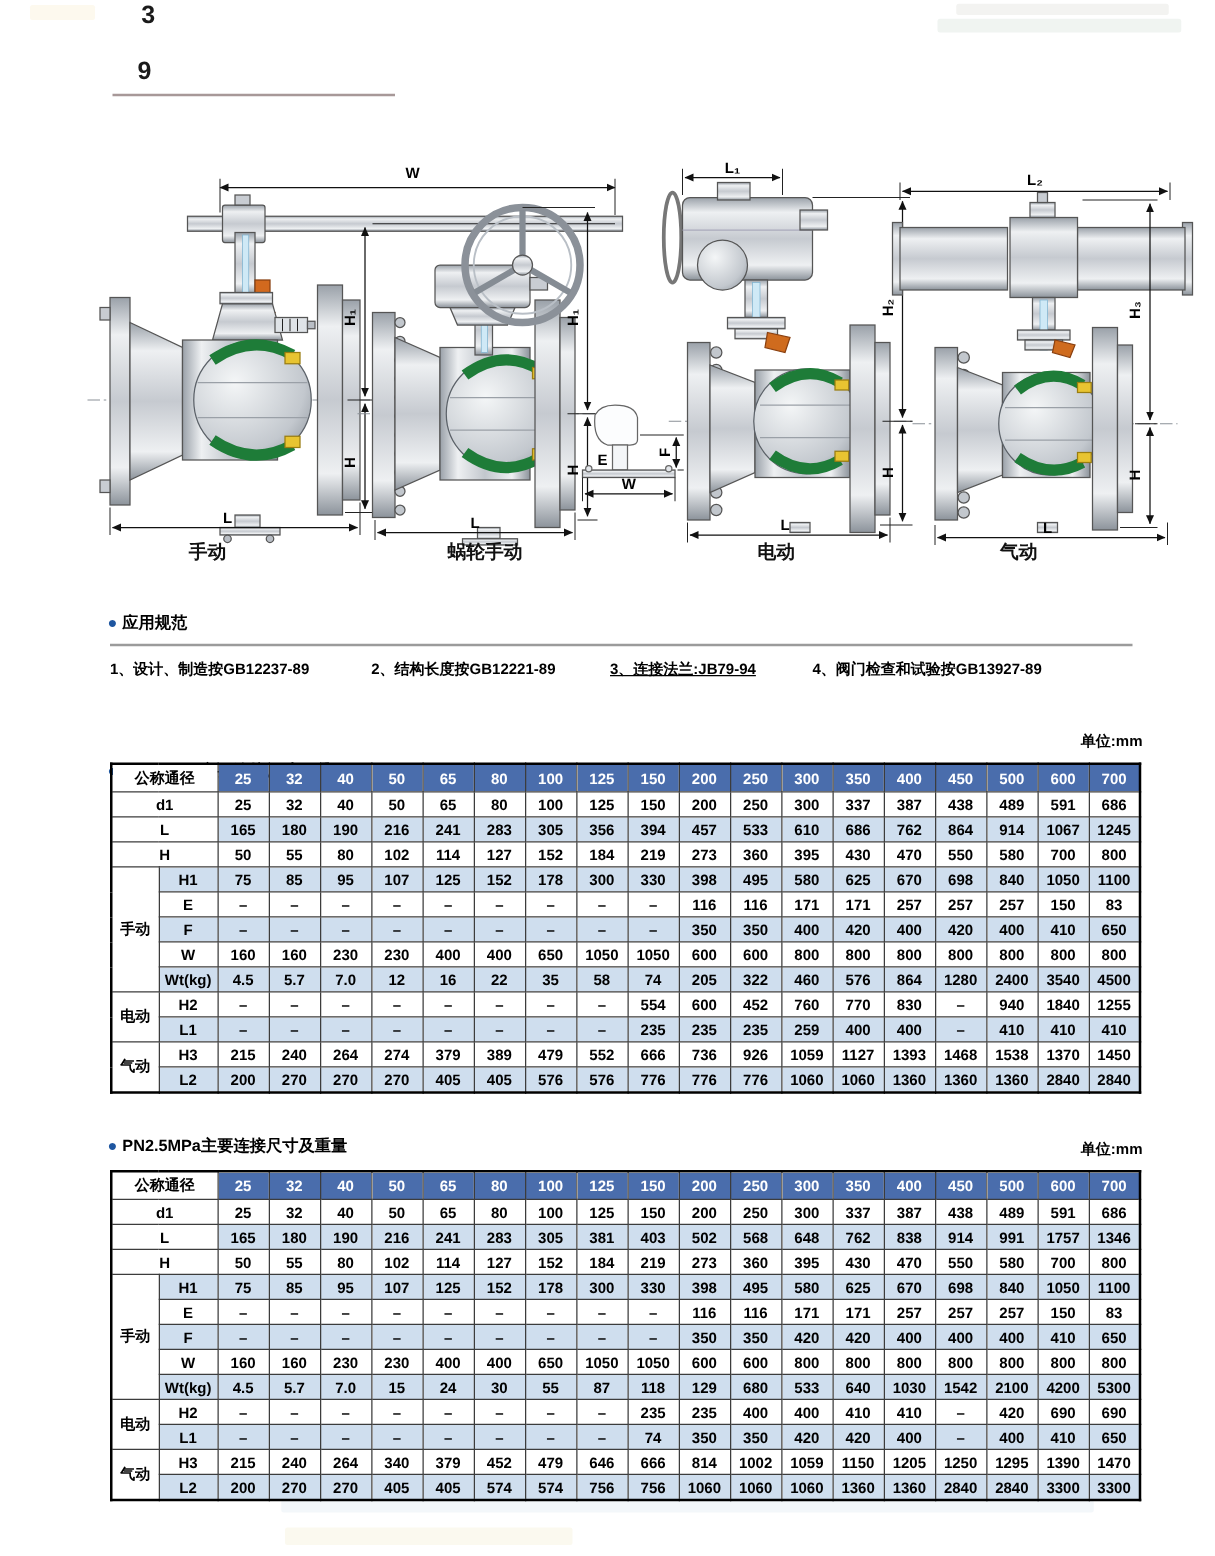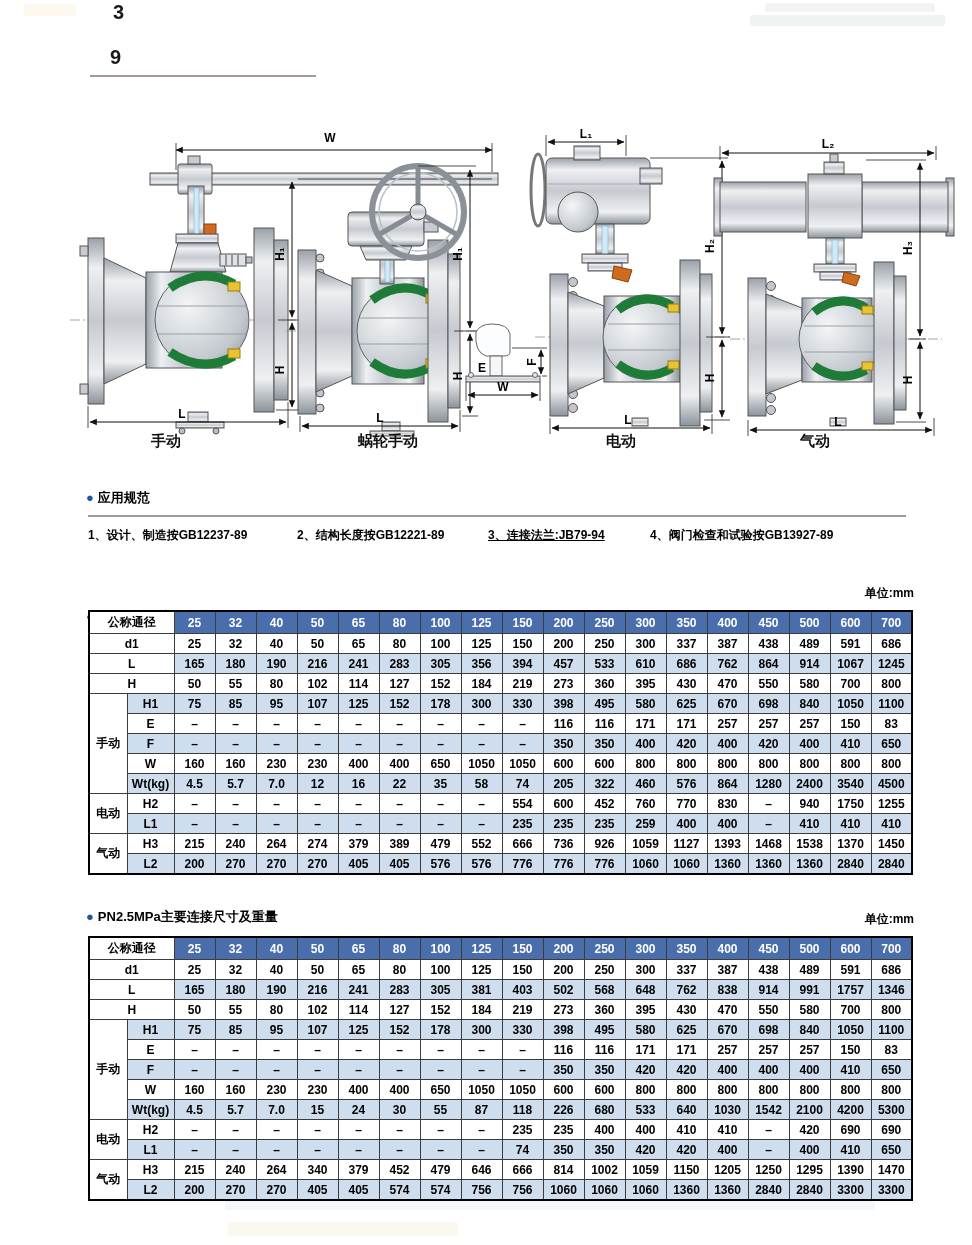--- a/index.html
+++ b/index.html
@@ -524,21 +524,21 @@
             <td>–</td>
             <td>–</td>
             <td>554</td>
             <td>600</td>
             <td>452</td>
             <td>760</td>
             <td>770</td>
             <td>830</td>
             <td>–</td>
             <td>940</td>
-            <td>1750</td>
+            <td>1840</td>
             <td>1255</td>
           </tr>
           <tr class="stripe">
             <td class="lbl">L1</td>
             <td>–</td>
             <td>–</td>
             <td>–</td>
             <td>–</td>
             <td>–</td>
             <td>–</td>
@@ -804,21 +804,21 @@
             <td class="lbl">Wt(kg)</td>
             <td>4.5</td>
             <td>5.7</td>
             <td>7.0</td>
             <td>15</td>
             <td>24</td>
             <td>30</td>
             <td>55</td>
             <td>87</td>
             <td>118</td>
-            <td>226</td>
+            <td>129</td>
             <td>680</td>
             <td>533</td>
             <td>640</td>
             <td>1030</td>
             <td>1542</td>
             <td>2100</td>
             <td>4200</td>
             <td>5300</td>
           </tr>
           <tr>

